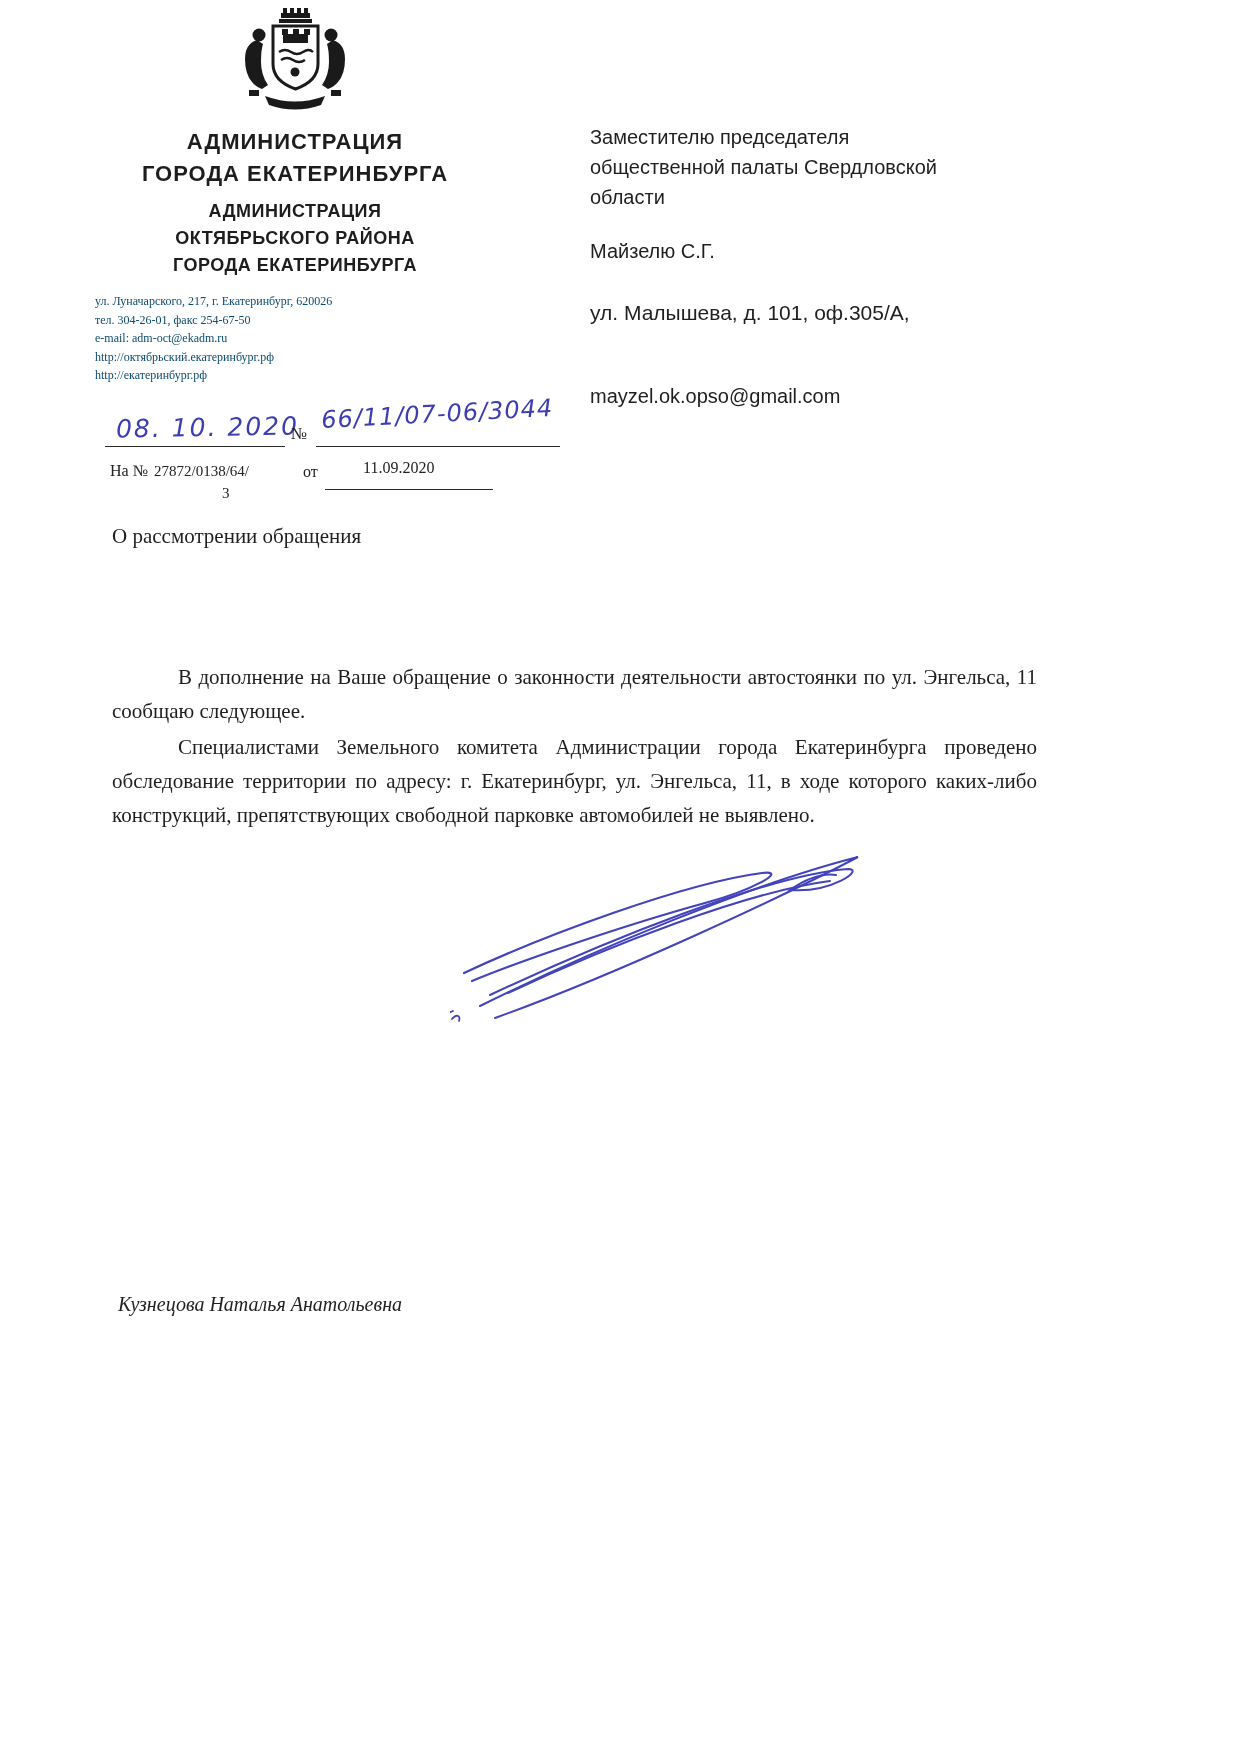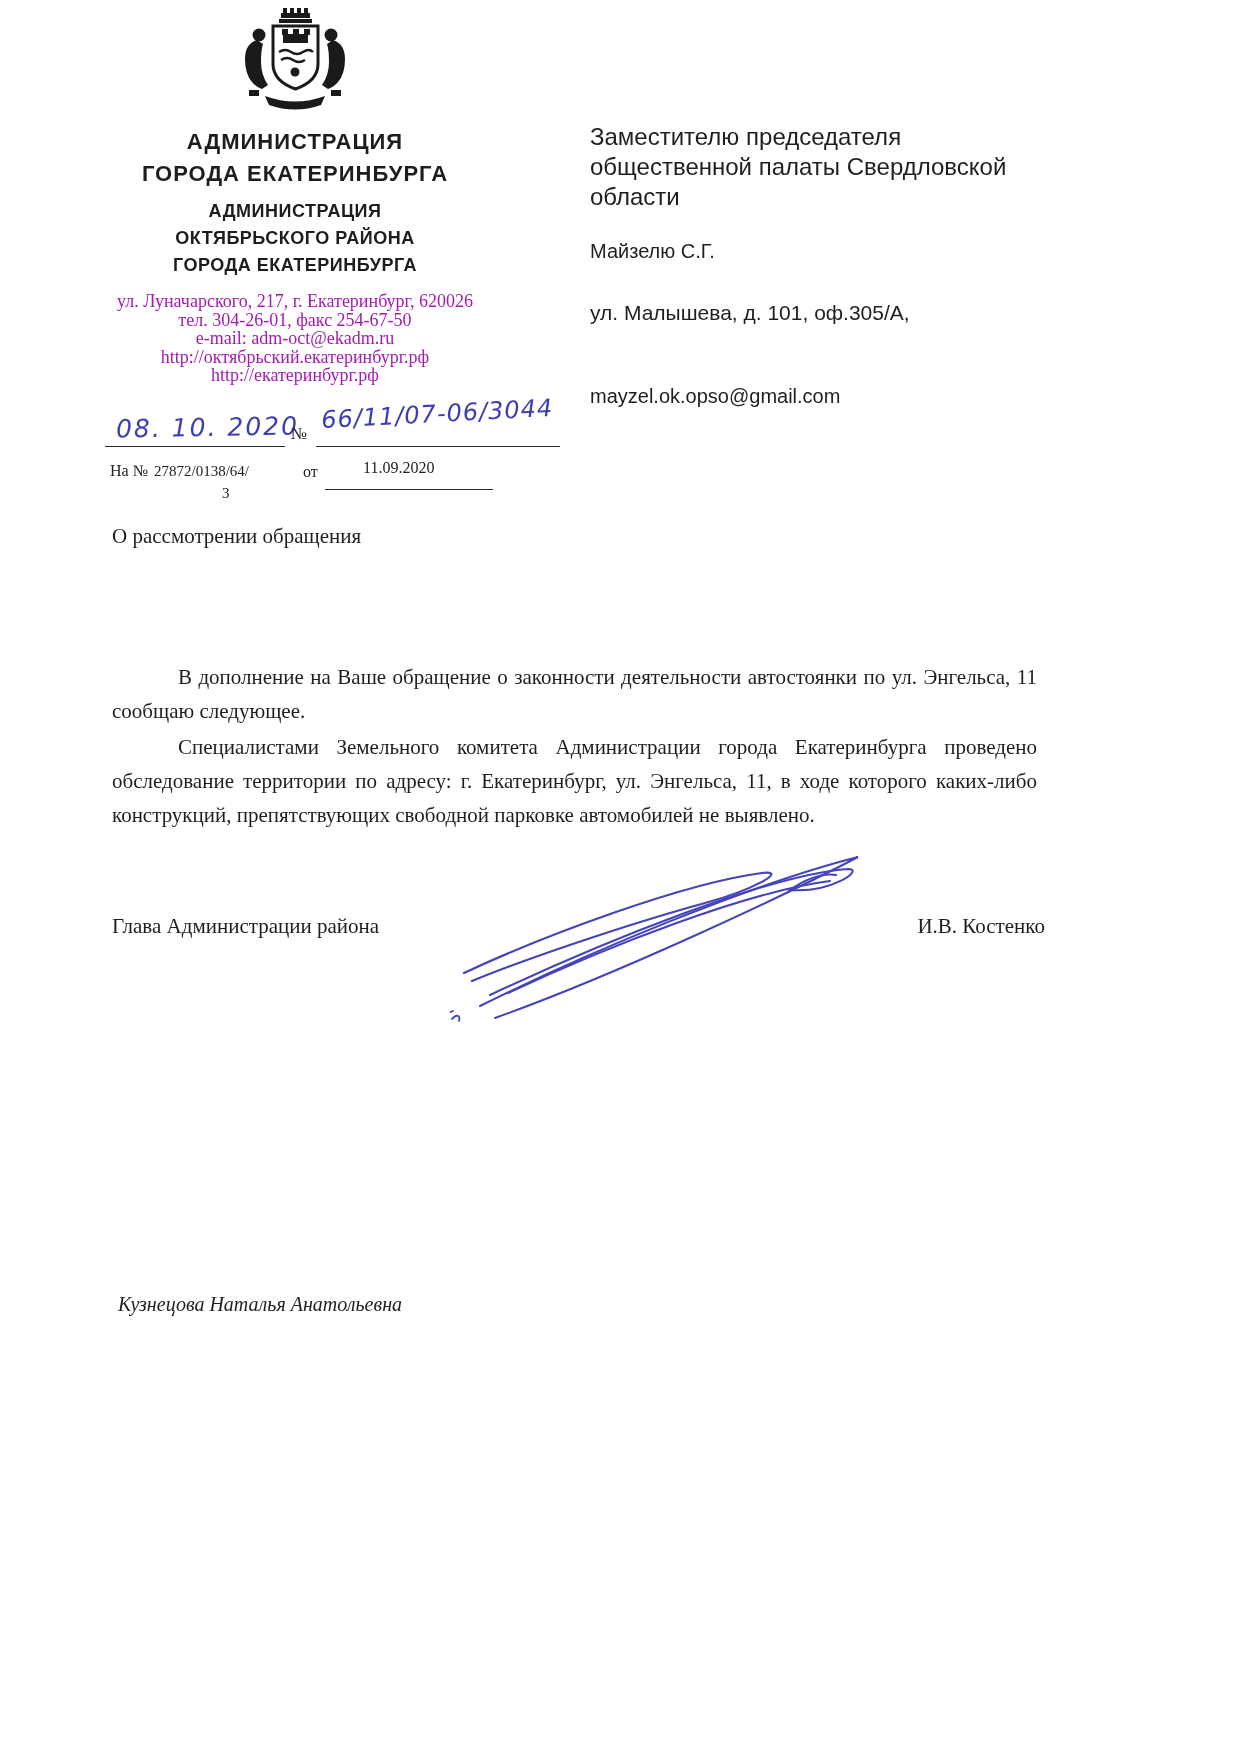--- a/index.html
+++ b/index.html
@@ -18,22 +18,22 @@
     left:95px; top:126px; width:400px; text-align:center;
     font-family:"Liberation Sans", sans-serif; font-weight:bold;
     font-size:22px; line-height:32px; letter-spacing:1px; color:#1d1d1d;
   }
   .org-subtitle {
     left:95px; top:198px; width:400px; text-align:center;
     font-family:"Liberation Sans", sans-serif; font-weight:bold;
     font-size:18px; line-height:27px; letter-spacing:0.5px; color:#1d1d1d;
   }
   .contact {
-    left:95px; top:292px; width:400px; text-align:center;
-    font-size:18px; line-height:18.5px; color:#a21caf;
+    left:95px; top:292px; width:400px; 
+    font-size:12px; line-height:18.5px; color:#0c4a6e;
   }
 
   
   .hw {
     font-family:"DejaVu Sans", sans-serif; font-style:italic;
     color:#3d3db2; white-space:nowrap;
   }
   .hw-date  { left:116px; top:413px; font-size:25px; letter-spacing:2px; transform:rotate(-1deg); }
   .hw-num   { left:322px; top:406px; font-size:24px; letter-spacing:1px; transform:rotate(-3deg); transform-origin:left bottom; }
   .uline { border-bottom:1.6px solid #2a2a2a; height:0; }
@@ -45,21 +45,21 @@
   .reply-number { left:154px; top:463px; font-size:15px; }
   .reply-from   { left:303px; top:463px; font-size:16px; }
   .reply-date   { left:363px; top:459px; font-size:16px; }
   .ul-replydate { left:325px; top:489px; width:168px; }
   .reply-number-cont { left:222px; top:485px; font-size:15px; }
 
   
   .recipient-lines, .recipient-name, .recipient-address, .recipient-email {
     font-family:"Liberation Sans", sans-serif; color:#1f1f1f;
   }
-  .recipient-lines { left:590px; top:122px; width:460px; font-size:24px; line-height:30px; }
+  .recipient-lines { left:590px; top:122px; width:460px; font-size:20px; line-height:30px; }
   .recipient-name  { left:590px; top:240px; font-size:20px; }
   .recipient-address { left:590px; top:296px; width:460px; font-size:21px; line-height:33px; }
   .recipient-email { left:590px; top:385px; font-size:20px; }
 
   
   .subject { left:112px; top:524px; font-size:21px; color:#1e1e1e; }
   .salutation { left:112px; top:614px; width:940px; text-align:center; font-size:21px; color:#1e1e1e; }
   .body-text {
     left:112px; top:660px; width:941px;
     font-size:21px; line-height:34px; text-align:justify; color:#1e1e1e;
@@ -155,24 +155,20 @@
     <div>ул. Малышева, д. 101, оф.305/А,</div>
   </div>
   <div class="abs recipient-email">mayzel.ok.opso@gmail.com</div>
 
   <div class="abs subject">О рассмотрении обращения</div>
   <div class="abs body-text">
     <p>В дополнение на Ваше обращение о законности деятельности автостоянки по ул. Энгельса, 11 сообщаю следующее.</p>
     <p>Специалистами Земельного комитета Администрации города Екатеринбурга проведено обследование территории по адресу: г. Екатеринбург, ул. Энгельса, 11, в ходе которого каких-либо конструкций, препятствующих свободной парковке автомобилей не выявлено.</p>
   </div>
 
-  <div class="abs sign-row">
-    <span>Глава Администрации района</span>
-    <span>И.В. Костенко</span>
-  </div>
 
   <div class="abs signature-svg">
     <svg width="440" height="200" viewBox="0 0 440 200" fill="none" stroke="#4343bb" stroke-linecap="round">
       <path stroke-width="2.2" d="M14 130 C 95 92, 235 40, 312 30 C 340 27, 300 48, 255 60 C 175 82, 70 118, 22 138"></path>
       <path stroke-width="2" d="M30 163 C 140 108, 305 40, 408 14 C 330 55, 165 132, 45 175"></path>
       <path stroke-width="2" d="M40 152 C 155 98, 318 32, 398 26 C 415 26, 382 50, 340 47 C 356 36, 372 30, 386 32"></path>
       <path stroke-width="2" d="M58 150 C 160 102, 300 48, 380 38"></path>
       <path stroke-width="1.8" d="M2 176 C 6 171, 11 172, 9 178"></path>
       <path stroke-width="1.8" d="M-2 170 l 5 -2"></path>
     </svg>

